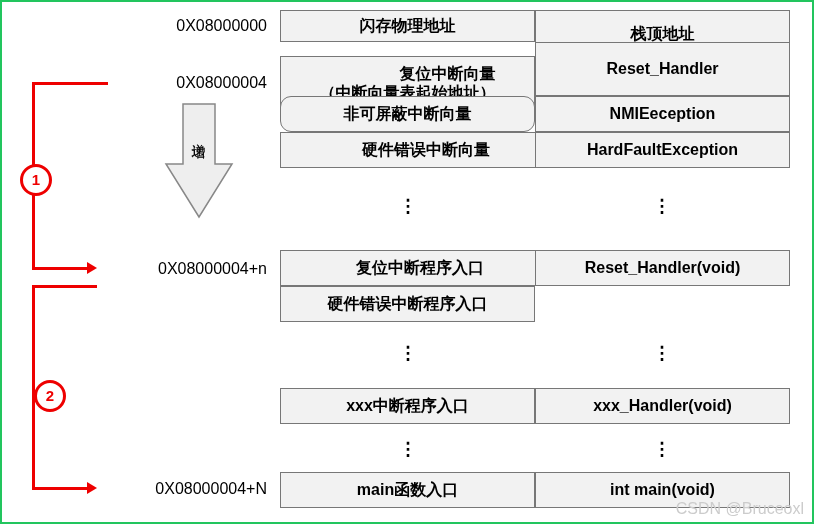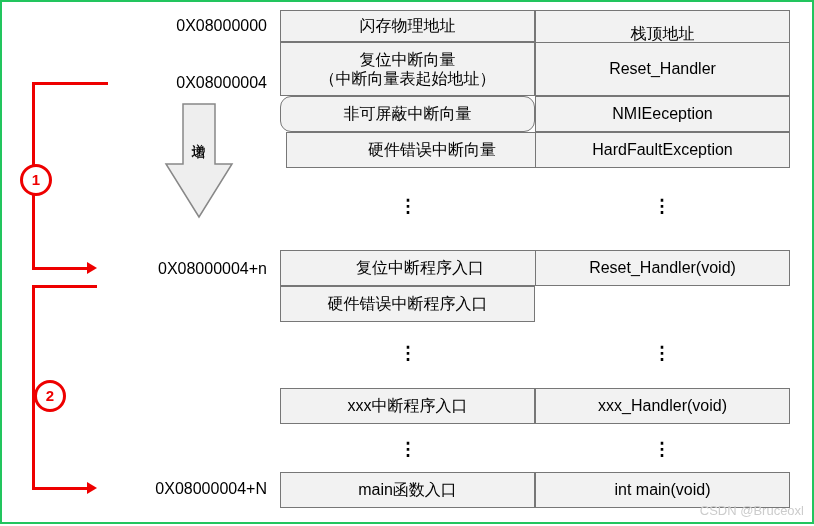--- a/index.html
+++ b/index.html
@@ -18,27 +18,28 @@
   .addr {
     position: absolute;
     text-align: right;
     width: 180px;
     color: #000;
   }
   .cell {
     position: absolute;
     border: 1px solid #777;
     background: #f2f2f2;
-    text-align: center;
+    text-align: right;
     display: flex;
     align-items: center;
     justify-content: center;
     line-height: 1.2;
     padding: 0 4px;
     box-sizing: border-box;
+    font-weight: bold;
   }
   .dots {
     position: absolute;
     width: 20px;
     text-align: center;
     font-size: 18px;
     font-weight: bold;
     line-height: 1;
   }
   .badge {
@@ -71,46 +72,46 @@
   .vtext {
     position: absolute;
     writing-mode: vertical-rl;
     font-size: 14px;
     letter-spacing: 2px;
   }
   .watermark {
     position: absolute;
     right: 8px;
     bottom: 4px;
-    font-size: 13px;
+    font-size: 16px;
     color: #ccc;
     font-family: Arial, sans-serif;
   }
 </style>
 </head>
 <body>
 
 <div class="frame">
 
   <div class="addr" style="left:85px; top:15px;">0X08000000</div>
   <div class="addr" style="left:85px; top:72px;">0X08000004</div>
   <div class="addr" style="left:85px; top:258px;">0X08000004+n</div>
   <div class="addr" style="left:85px; top:478px;">0X08000004+N</div>
 
   <div class="cell" style="left:278px; top:8px;  width:255px; height:32px;">闪存物理地址</div>
   <div class="cell" style="left:533px; top:8px;  width:255px; height:48px;">栈顶地址</div>
 
-  <div class="cell" style="left:278px; top:40px; width:255px; height:54px; white-space:pre-line;">复位中断向量
+  <div class="cell" style="left:278px; top:54px; width:255px; height:54px; white-space:pre-line;">复位中断向量
 （中断向量表起始地址）</div>
   <div class="cell" style="left:533px; top:40px; width:255px; height:54px;">Reset_Handler</div>
 
   <div class="cell" style="left:278px; top:94px; width:255px; height:36px;border-radius:11px;">非可屏蔽中断向量</div>
   <div class="cell" style="left:533px; top:94px; width:255px; height:36px;">NMIEeception</div>
 
-  <div class="cell" style="left:284px; top:130px; width:292px; height:36px;">硬件错误中断向量</div>
+  <div class="cell" style="left:278px; top:130px; width:292px; height:36px;">硬件错误中断向量</div>
   <div class="cell" style="left:533px; top:130px; width:255px; height:36px;">HardFaultException</div>
 
   <div class="dots" style="left:396px; top:195px;">⋮</div>
   <div class="dots" style="left:650px; top:195px;">⋮</div>
 
   <div class="cell" style="left:278px; top:248px; width:280px; height:36px;">复位中断程序入口</div>
   <div class="cell" style="left:533px; top:248px; width:255px; height:36px;">Reset_Handler(void)</div>
   <div class="cell" style="left:278px; top:284px; width:255px; height:36px;">硬件错误中断程序入口</div>
 
   <div class="dots" style="left:396px; top:342px;">⋮</div>

